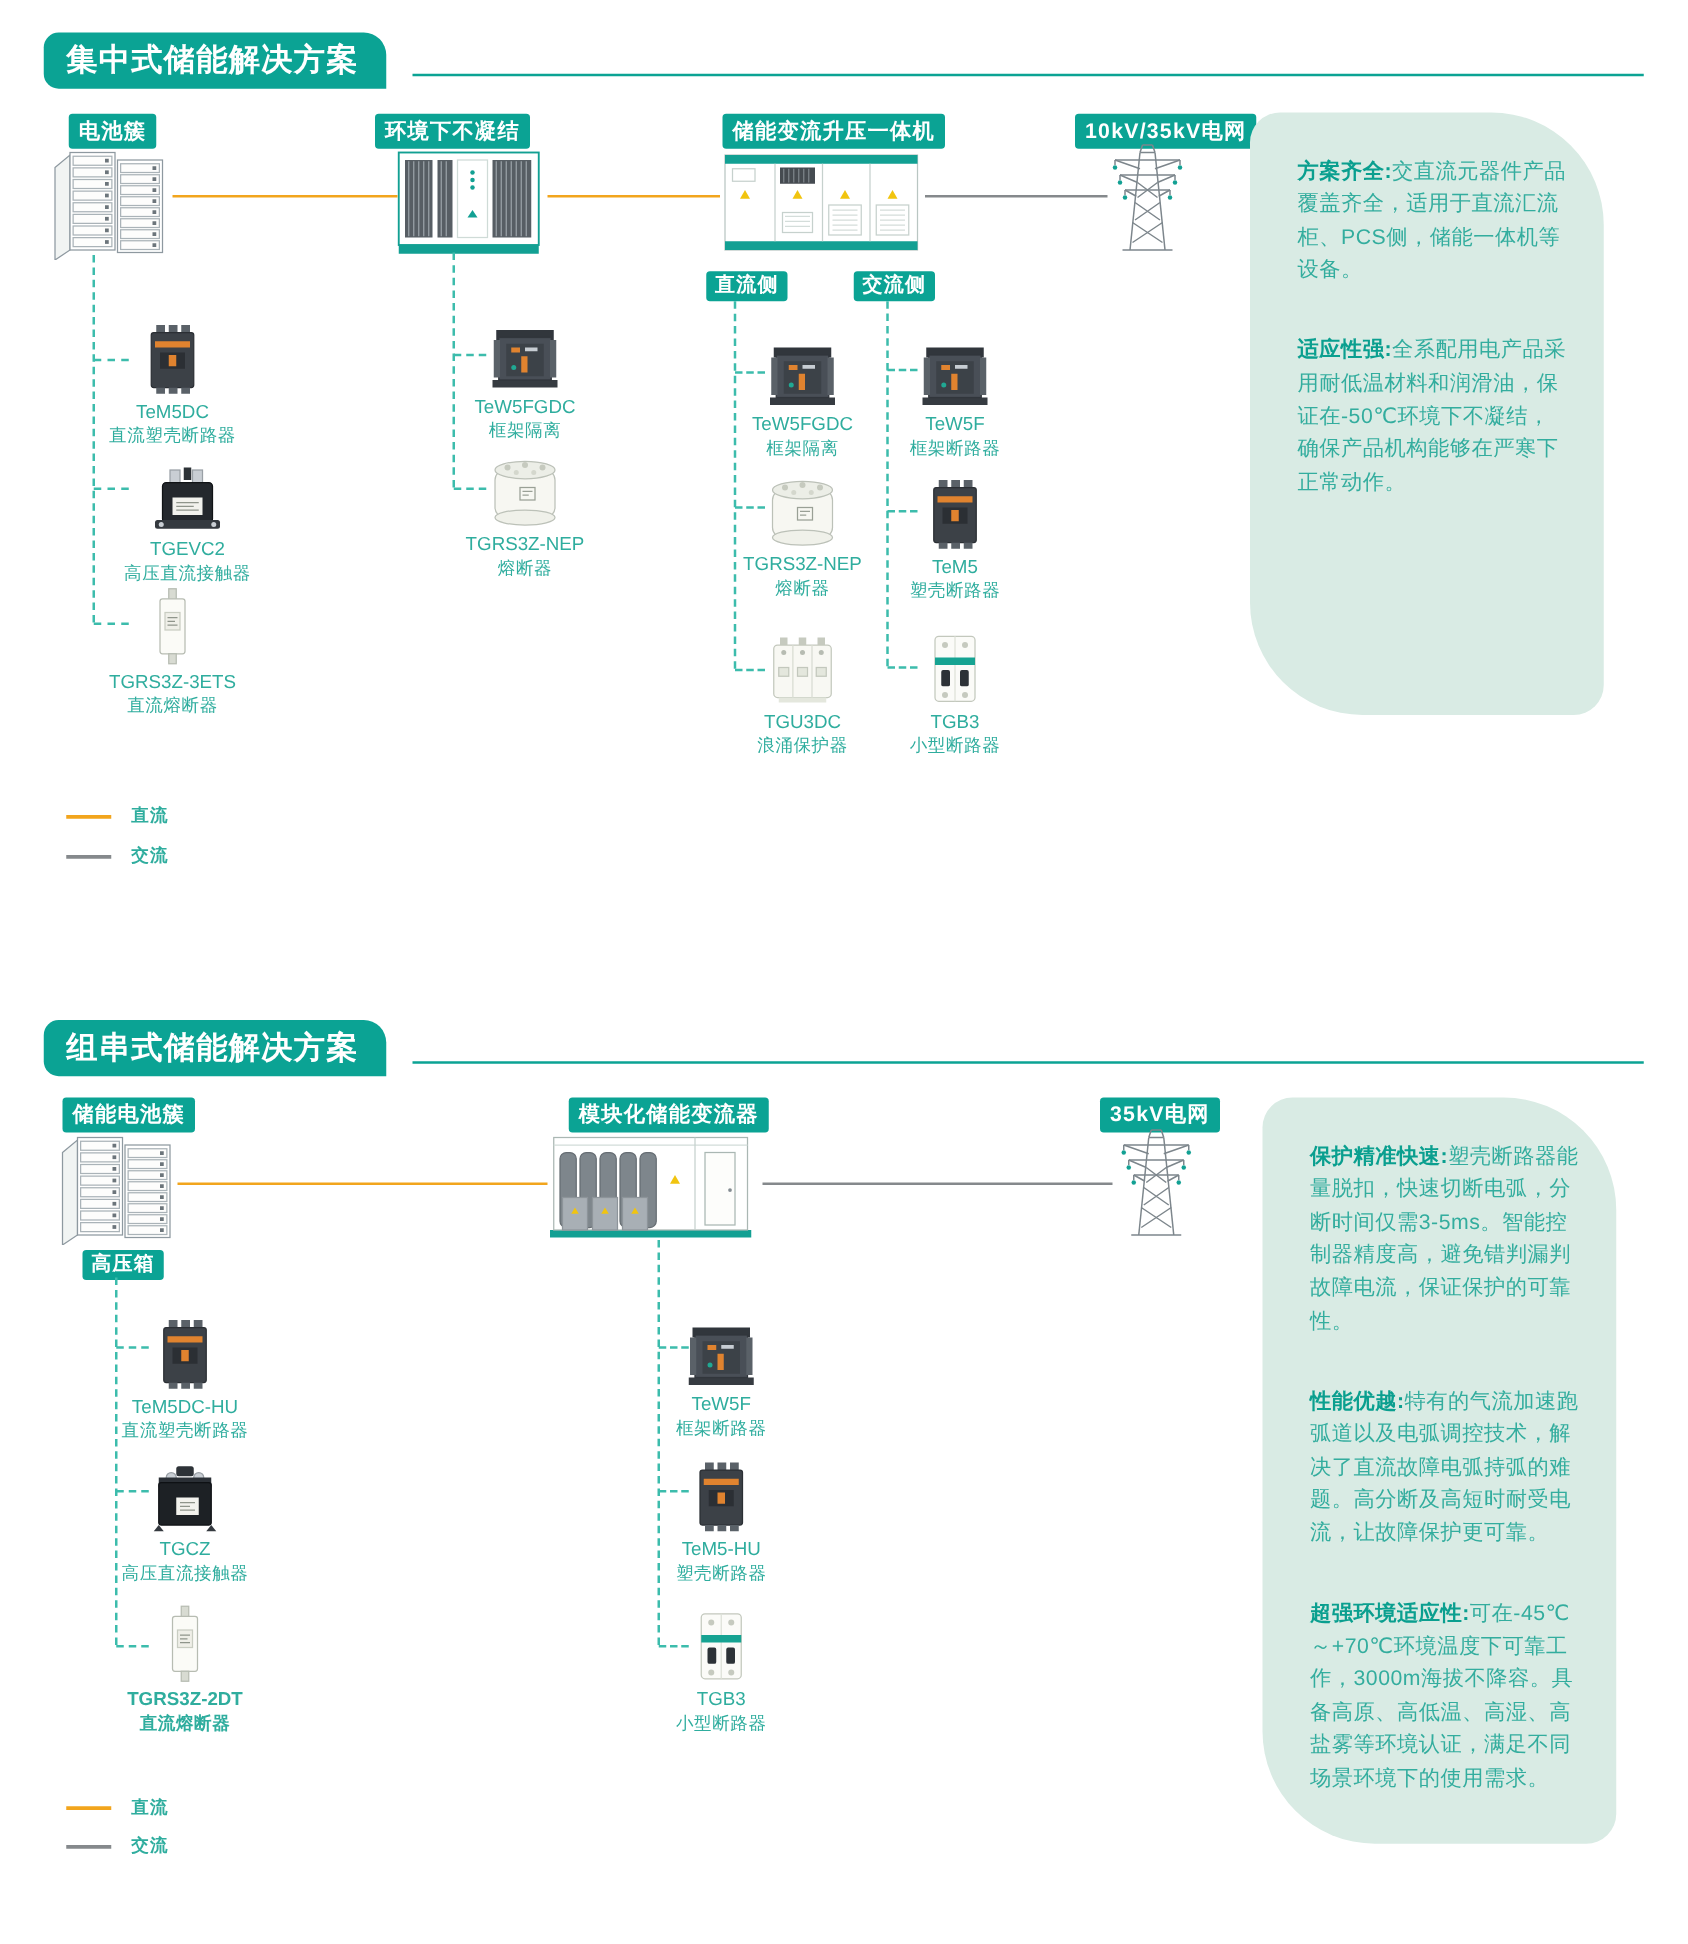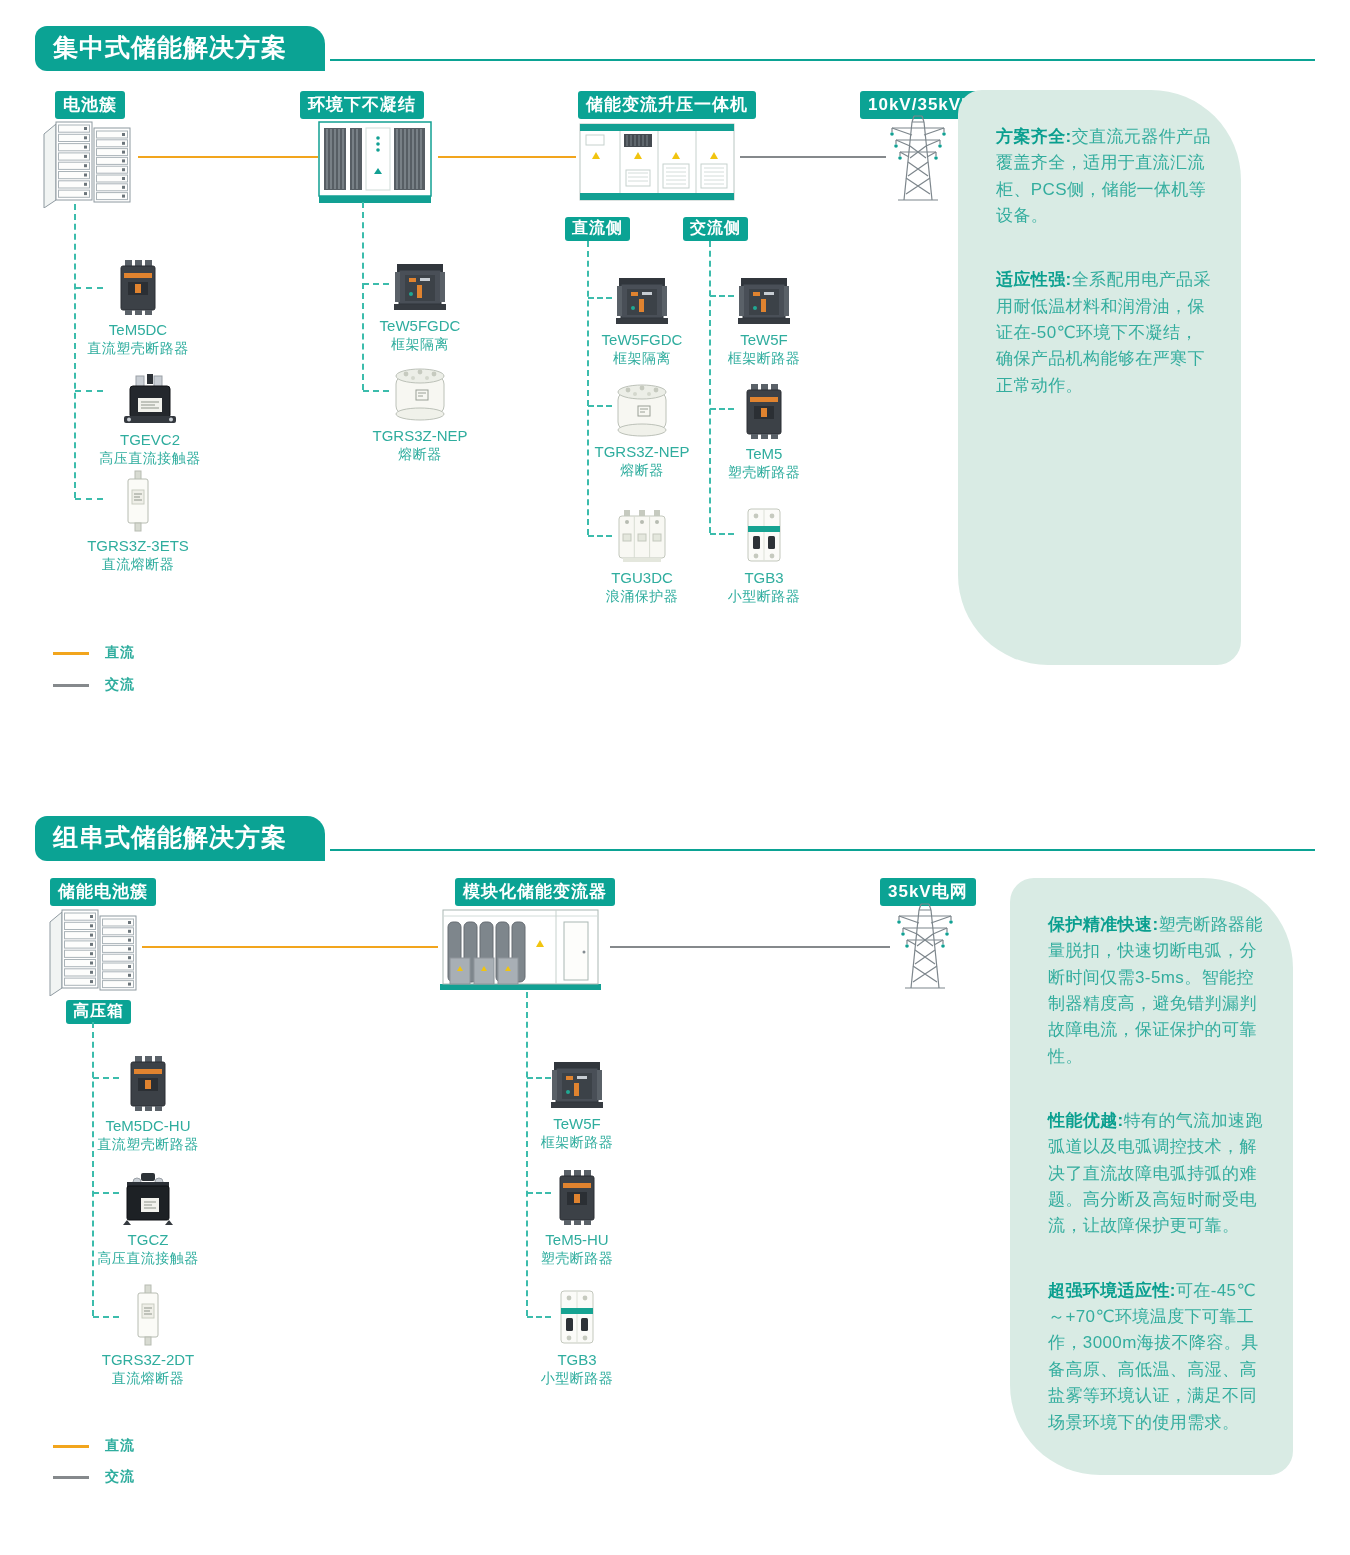--- a/index.html
+++ b/index.html
@@ -1,19 +1,19 @@
 <!DOCTYPE html>
 <html><head>
 <meta charset="utf-8">
 <style>
   html,body{margin:0;padding:0;background:#fff;}
   body{font-family:"Liberation Sans","DejaVu Sans",sans-serif;}
   .canvas{position:relative;width:1350px;height:1555px;background:#fff;overflow:hidden;}
   .hbadge{position:absolute;background:#0ba394;color:#fff;font-size:25px;font-weight:bold;
-          padding:5px 38px 7px 18px;border-radius:12px 18px 0 12px;letter-spacing:1px;text-align:right;}
+          padding:5px 22px 7px 18px;border-radius:12px 18px 0 12px;letter-spacing:1px;text-align:right;}
   .underline{position:absolute;height:2px;background:#0ba394;}
   .nbadge{position:absolute;background:#0ba394;color:#fff;font-size:17px;font-weight:bold;
           padding:2px 8px 3px 8px;border-radius:3px;letter-spacing:1px;}
   .sbadge{position:absolute;background:#0ba394;color:#fff;font-size:16px;font-weight:bold;
           padding:1px 7px 2px 7px;border-radius:3px;letter-spacing:1px;}
   .equip{position:absolute;}
   .wire{position:absolute;height:2px;}
   .wire.dc{background:#f2a51d;}
   .wire.ac{background:#85898c;}
   .vdash{position:absolute;width:0;border-left:2px dashed #3cbcac;}
@@ -463,21 +463,21 @@
 
     <div class="legend-item" style="left:53px;top:644px;">
       <div class="legend-line dc"></div>
       <div class="legend-label">直流</div>
     </div>
     <div class="legend-item" style="left:53px;top:676px;">
       <div class="legend-line ac"></div>
       <div class="legend-label">交流</div>
     </div>
 
-    <div class="panel" style="left:958px;top:90px;height:575px;">
+    <div class="panel" style="left:1000px;top:90px;height:482px;">
       <p><span class="lead">方案齐全:</span><span>交直流元器件产品覆盖齐全，适用于直流汇流柜、PCS侧，储能一体机等设备。</span></p>
       <p><span class="lead">适应性强:</span><span>全系配用电产品采用耐低温材料和润滑油，保证在-50℃环境下不凝结，确保产品机构能够在严寒下正常动作。</span></p>
     </div>
   </div>
 
   <div>
     <div class="hbadge" style="left:35px;top:816px;">组串式储能解决方案</div>
     <div class="underline" style="left:330px;top:849px;width:985px;"></div>
 
     <div class="nbadge" style="left:50px;top:878px;">储能电池簇</div>
@@ -526,21 +526,21 @@
     </div>
     <div class="card" style="left:78px;top:1162px;">
       <div class="icon">
           <svg width="54" height="54">
             <use href="#i-cube"></use>
           </svg>
         </div>
       <div class="pname">TGCZ</div>
       <div class="pdesc">高压直流接触器</div>
     </div>
-    <div class="card" style="left:78px;top:1282px;">
+    <div class="card" style="left:78px;top:1282px;font-weight:bold;">
       <div class="icon">
           <svg width="30" height="62">
             <use href="#i-fuses"></use>
           </svg>
         </div>
       <div class="pname">TGRS3Z-2DT</div>
       <div class="pdesc">直流熔断器</div>
     </div>
 
     <div class="card" style="left:507px;top:1046px;">

